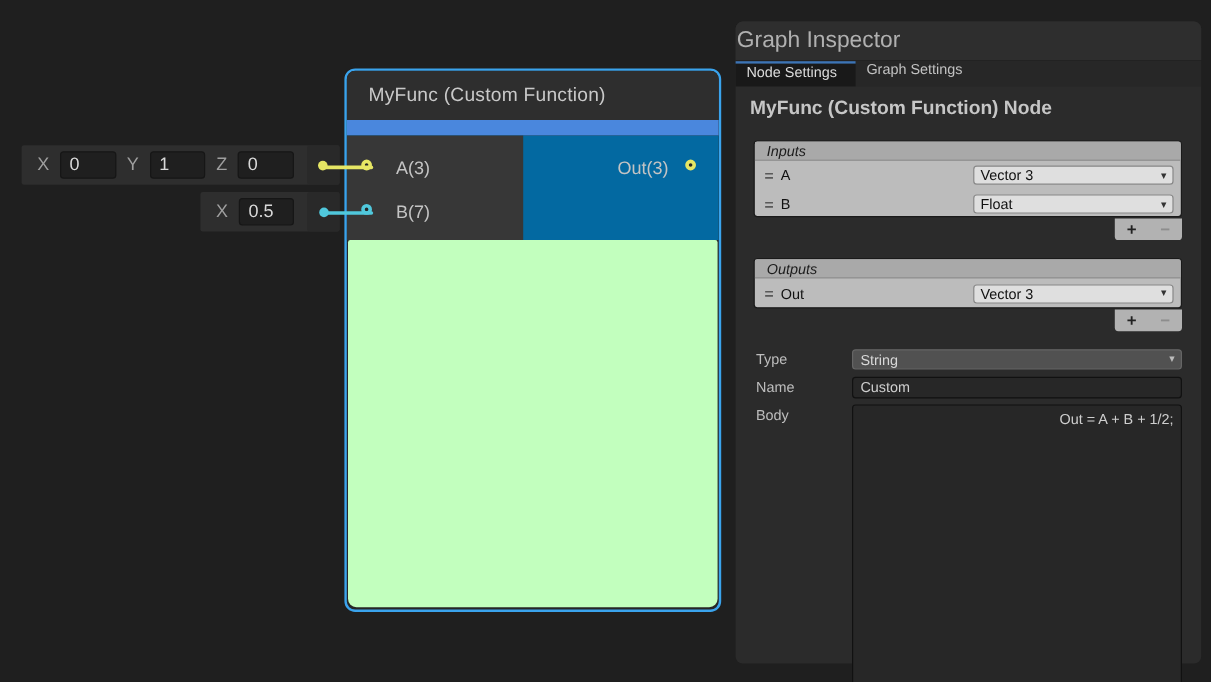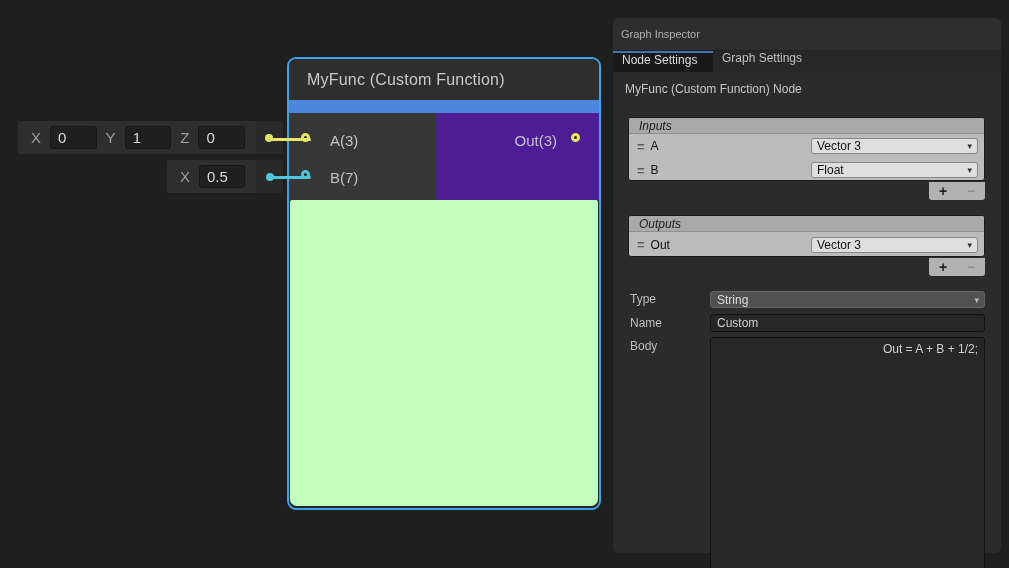--- a/index.html
+++ b/index.html
@@ -24,39 +24,39 @@
   .wire-yellow { background:#e6e664; }
   .wire-cyan { background:#50c8dc; }
 
   
   .func-node { position:absolute; left:287px; top:57px; width:314px; height:453px;
                border:2px solid #3aa3ec; border-radius:9px; background:#262626;
                overflow:hidden; display:flex; flex-direction:column; z-index:2; }
   .func-header { height:41px; background:#2e2e2e; color:#c9c9c9; font-size:16px;
                  display:flex; align-items:center; padding-left:18px; letter-spacing:.2px; }
   .func-bluebar { height:13px; background:#4a87dd; }
-  .func-ports { height:87px; position:relative; background:#4c1d95; }
+  .func-ports { height:87px; position:relative; background:#0369a1; }
   .ports-left-zone { position:absolute; left:0; top:0; width:147px; height:87px; background:#373737; }
   .port-label { position:absolute; color:#c4c4c4; font-size:15px; }
   .port-ring { position:absolute; width:9px; height:9px; border-radius:50%;
                background:#262626; z-index:7; }
   .ring-yellow { border:3px solid #e6e664; }
   .ring-cyan { border:3px solid #50c8dc; }
   .func-preview { flex:1; background:#c2ffbe; margin:0 1px 2px 1px; border-radius:2px 2px 7px 7px; }
 
   
   .inspector { position:absolute; left:613px; top:18px; width:388px; height:535px;
                background:#2b2b2b; border-radius:6px; font-size:12px; z-index:3; }
   .insp-header { position:absolute; left:0; top:0; width:100%; height:33px; background:#2e2e2e;
                  border-bottom:1px solid #222; border-radius:6px 6px 0 0;
-                 display:flex; align-items:center; padding-left:8px; color:#b0b0b0; font-size:11px; }
+                 display:flex; align-items:center; padding-left:1px; color:#b0b0b0; font-size:19px; }
   .tab-row { position:absolute; left:0; top:33px; width:100%; height:21px; background:#272727; display:flex; }
   .tab { display:flex; padding:0 14px 0 9px; color:#c2c2c2; cursor:default; }
   .tab.active { background:#191919; border-top:2px solid #3d74b5; color:#dcdcdc; width:100px; }
-  .node-label { position:absolute; left:12px; top:64px; color:#c6c6c6; font-weight:normal; font-size:12px; }
+  .node-label { position:absolute; left:12px; top:64px; color:#c6c6c6; font-weight:bold; font-size:16px; }
 
   .port-list { position:absolute; left:15px; width:357px; background:#bcbcbc;
                border:1px solid #1a1a1a; border-radius:3px; overflow:hidden; }
   .pl-header { height:16px; background:#a9a9a9; border-bottom:1px solid #8f8f8f;
                color:#1b1b1b; display:flex; align-items:center; padding-left:10px;font-style:italic; }
   .pl-row { height:24px; display:flex; align-items:center; }
   .drag-handle { color:#5a5a5a; font-size:13px; font-weight:bold; margin:0 7px 0 8px; letter-spacing:-1px; }
   .pl-name { color:#111; }
   .pl-spacer { flex:1; }
   .dd-light { width:167px; height:16px; background:#dfdfdf; border:1px solid #888;

